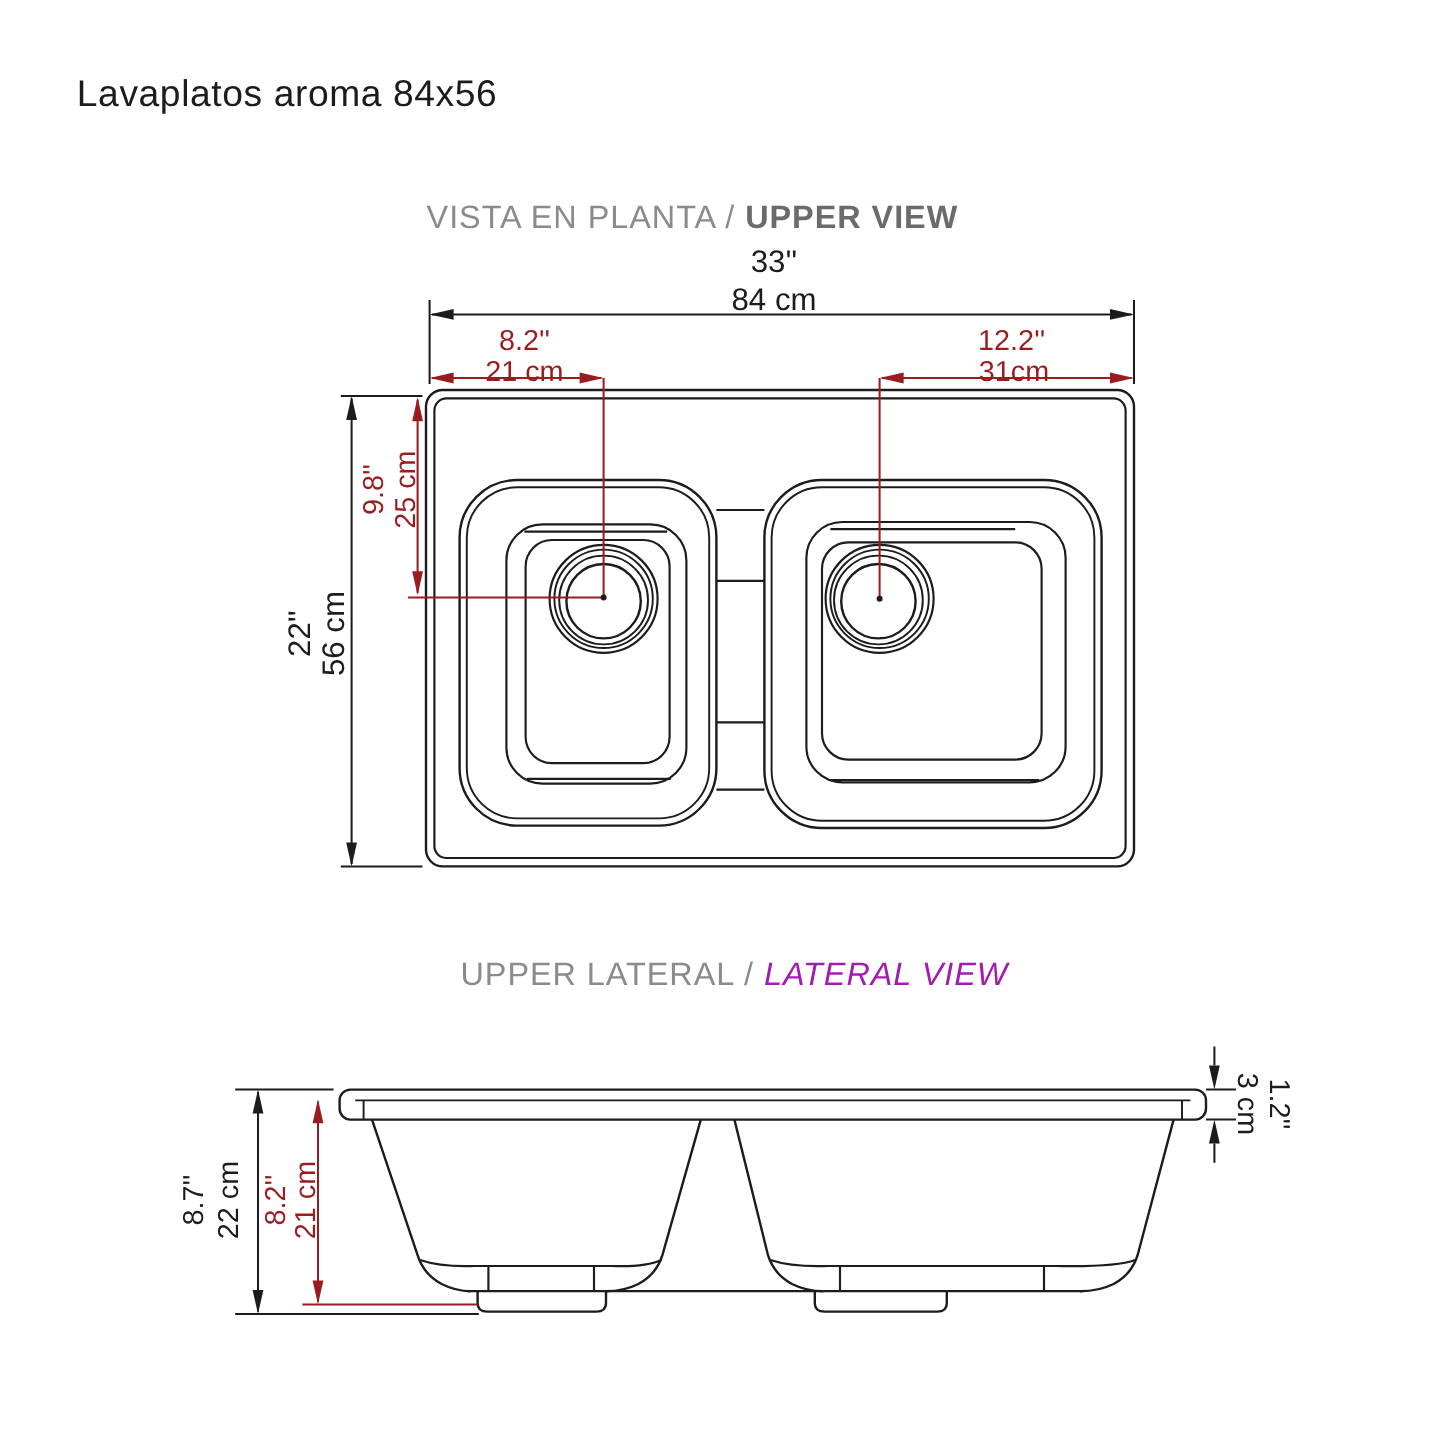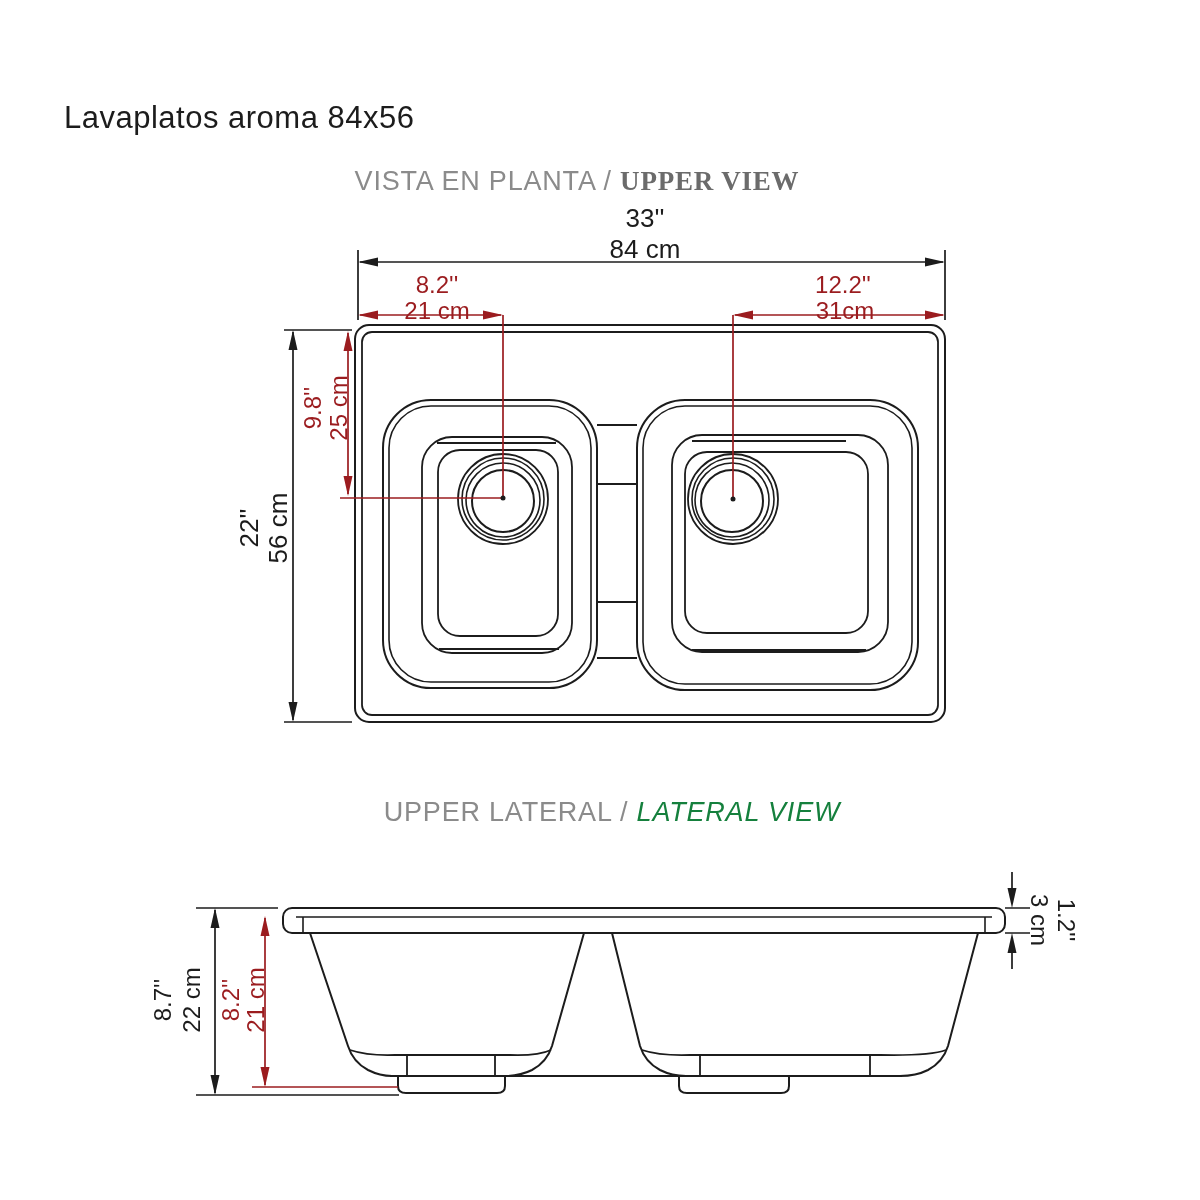--- a/index.html
+++ b/index.html
@@ -1,25 +1,25 @@
 <!DOCTYPE html>
 <html><head>
 <meta charset="utf-8">
 <style>
   html,body{margin:0;padding:0;background:#ffffff;}
   body{width:1200px;height:1200px;position:relative;overflow:hidden;
        font-family:"Liberation Sans", sans-serif;}
   #title{position:absolute;left:64px;top:60px;font-size:31px;color:#1c1c1c;
-         letter-spacing:0.5px;margin-top:40px;}
+         letter-spacing:0.5px;}
   .heading{position:absolute;font-size:27px;color:#8b8b8b;letter-spacing:0.8px;
            white-space:nowrap;transform:translateX(-50%);}
   #h-upper{left:577px;top:166px;}
-  #h-upper .em{font-weight:bold;color:#6b6b6b;font-family:Liberation Serif, serif;}
+  #h-upper .em{font-weight:bold;color:#6b6b6b;}
   #h-lateral{left:612px;top:797px;}
-  #h-lateral .em{font-style:italic;color:#15803d;text-align:center;}
+  #h-lateral .em{font-style:italic;color:#a21caf;text-align:center;}
   svg{position:absolute;left:0;top:0;}
   svg text{font-family:"Liberation Sans", sans-serif;}
   .dimtxt{font-size:26px;fill:#1c1c1c;}
   .dimtxt-sm{font-size:24px;fill:#1c1c1c;}
   .redtxt{font-size:24px;fill:#9b1c1f;}
 </style>
 </head>
 <body>
 
 <div id="title">Lavaplatos aroma 84x56</div>

